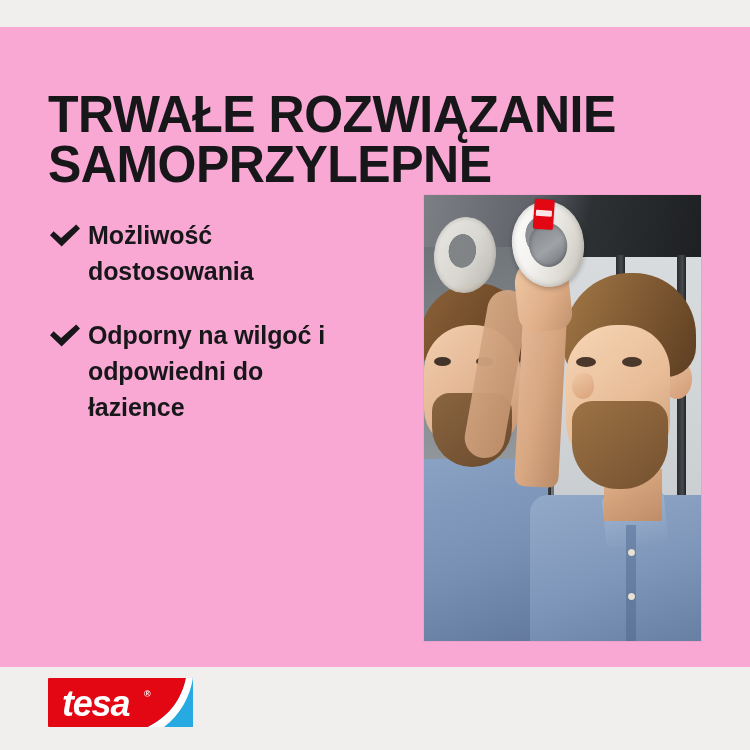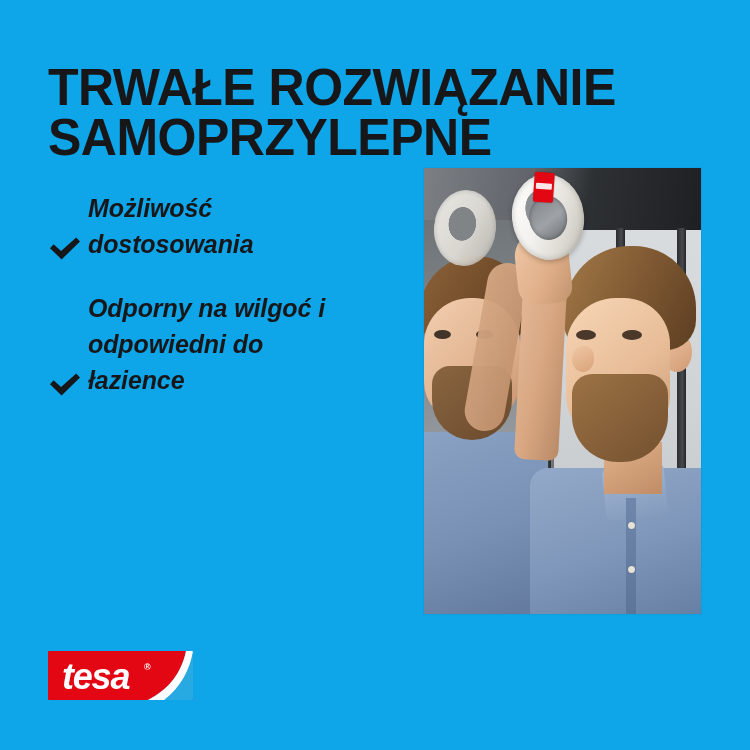--- a/index.html
+++ b/index.html
@@ -9,22 +9,23 @@
   body {
     width: 750px;
     height: 750px;
     background: #f0efee;
     font-family: "Liberation Sans", sans-serif;
     overflow: hidden;
   }
   .canvas {
     position: relative;
     width: 750px;
-    height: 750px;
-    background: #0ea5e9;
+    height: 640px;
+    background: #f9a8d4;
+    margin-top: 27px;
   }
 
   
   .headline {
     position: absolute;
     left: 48px;
     top: 29px;
     width: 600px;
     color: #17171a;
     font-family: "Liberation Sans", sans-serif;
@@ -44,23 +45,22 @@
   
   .bullets {
     position: absolute;
     left: 48px;
     top: 190px;
     width: 310px;
   }
   .bullet {
     position: relative;
     display: flex;
-    align-items: flex-end;
+    align-items: flex-start;
     margin-bottom: 28px;
-    font-style: italic;
   }
   .check-icon {
     flex: 0 0 auto;
     width: 40px;
     padding-top: 6px;
     line-height: 0;
   }
   .check-icon svg {
     display: block;
   }

